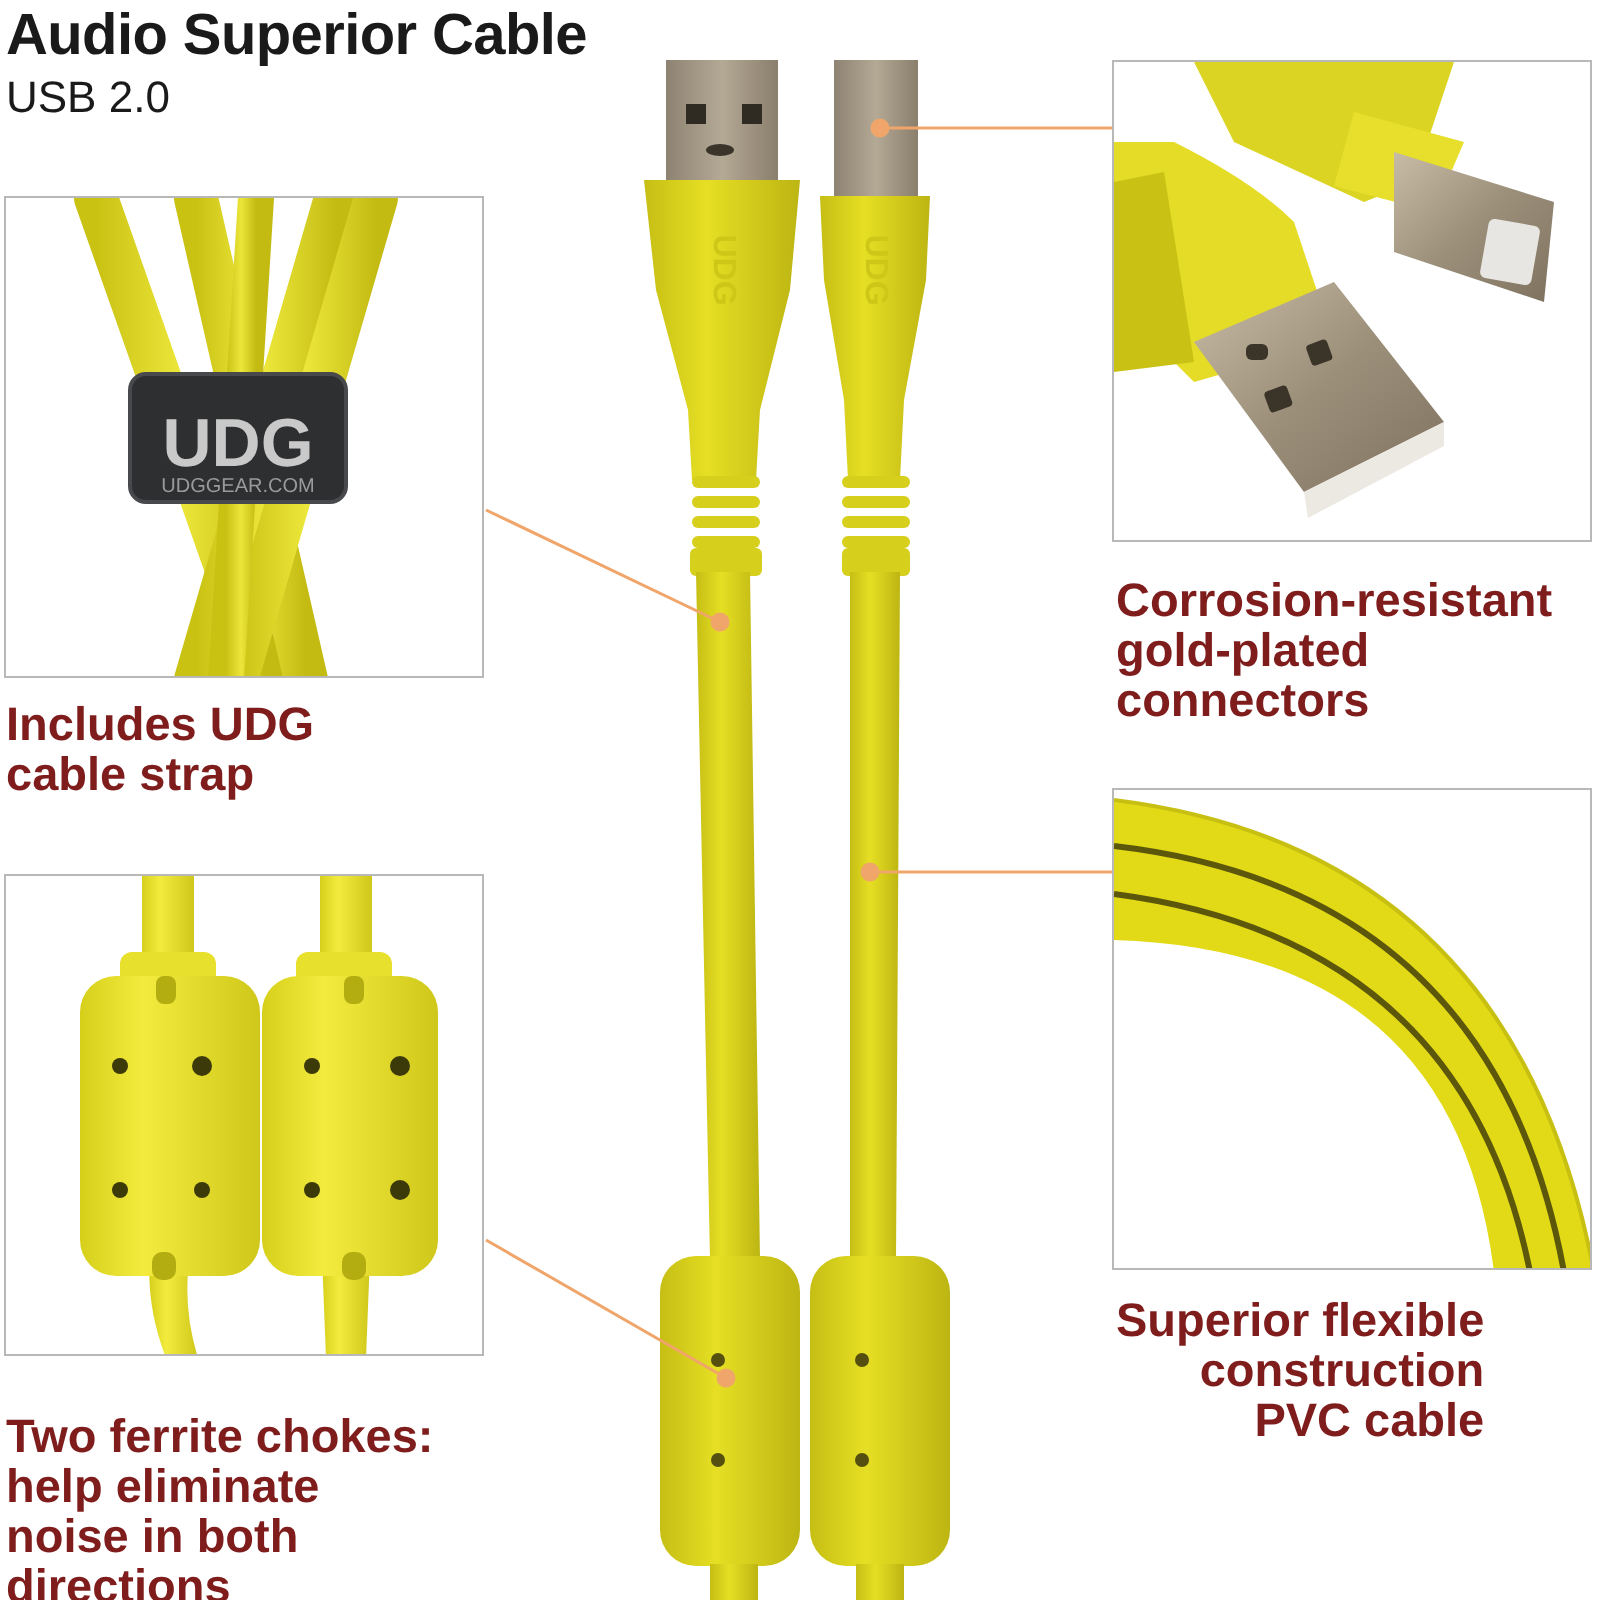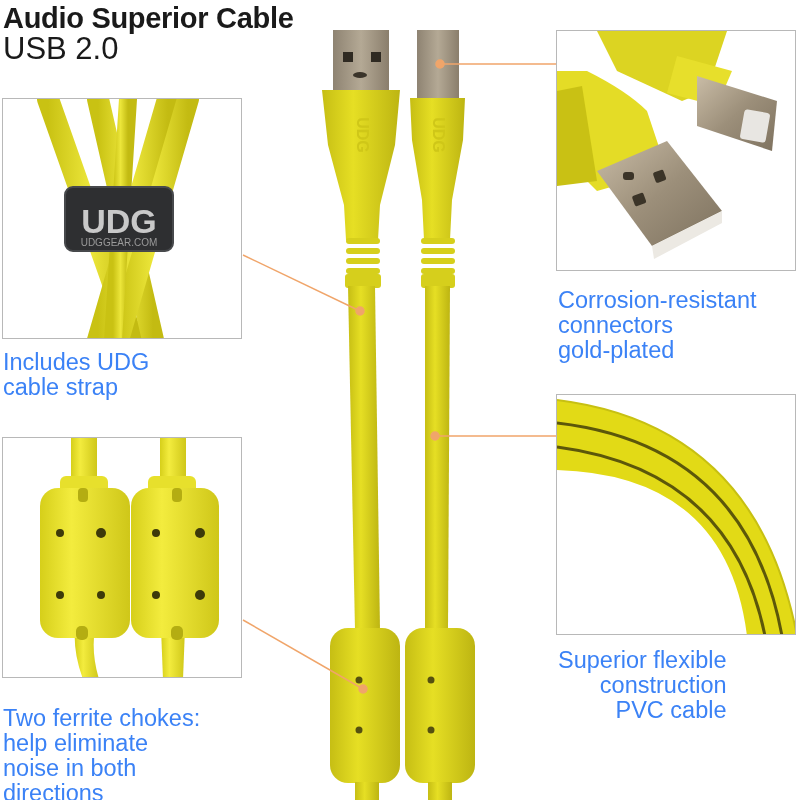--- a/index.html
+++ b/index.html
@@ -1,20 +1,20 @@
 <!DOCTYPE html>
 <html><head>
 <meta charset="utf-8">
 <style>
   html, body { margin:0; padding:0; background:#ffffff; }
   body { width:800px; height:800px; position:relative; overflow:hidden; font-family:"Liberation Sans", sans-serif; color:#1a1a1a; }
   .title { position:absolute; left:3px; top:2px; font-size:29px; font-weight:bold; letter-spacing:-0.3px; line-height:32px; }
-  .subtitle { position:absolute; left:3px; top:33px; font-size:31px; font-weight:normal; line-height:32px; }
+  .subtitle { position:absolute; left:3px; top:33px; font-size:22px; font-weight:normal; line-height:32px; }
   .panel { position:absolute; width:240px; height:241px; border:1.5px solid #b8b8b8; background:#fff; overflow:hidden; box-sizing:border-box; }
-  .caption { position:absolute; font-size:23.5px; line-height:25px; color:#3b82f6; font-weight:normal; }
+  .caption { position:absolute; font-size:23.5px; line-height:25px; color:#7f1d1d; font-weight:bold; }
   .caption span { display:block; }
   svg { display:block; }
   .overlay { position:absolute; left:0; top:0; pointer-events:none; }
   .center { position:absolute; left:300px; top:30px; width:180px; height:770px; }
 </style>
 </head>
 <body>
 
 <div class="title">Audio Superior Cable</div>
 <div class="subtitle">USB 2.0</div>
@@ -111,22 +111,22 @@
     <path d="M95 215 L165 180 L165 192 L97 228 Z" fill="#ece9e3"></path>
     <g fill="#3b3428">
       <rect x="66" y="141" width="11" height="8" rx="3"></rect>
       <rect x="97" y="140" width="11" height="11" rx="2" transform="rotate(-20 102 145)"></rect>
       <rect x="76" y="163" width="12" height="11" rx="2" transform="rotate(-20 82 168)"></rect>
     </g>
   </svg>
 </div>
 <div class="caption" style="left:558px; top:288px;">
   <span>Corrosion-resistant</span>
+  <span>gold-plated</span>
   <span>connectors</span>
-  <span>gold-plated</span>
 </div>
 
 <div class="panel" style="left:556px; top:394px;">
   <svg width="240" height="241" viewBox="0 0 240 241">
     <path d="M0 5 Q200 30 240 241 L190 241 Q170 80 0 75 Z" fill="#e2da16"></path>
     <path d="M0 28 Q190 50 225 241" fill="none" stroke="#5c570a" stroke-width="3"></path>
     <path d="M0 52 Q175 75 208 241" fill="none" stroke="#5c570a" stroke-width="3"></path>
     <path d="M0 5 Q200 30 240 241" fill="none" stroke="#c7c012" stroke-width="2"></path>
   </svg>
 </div>

